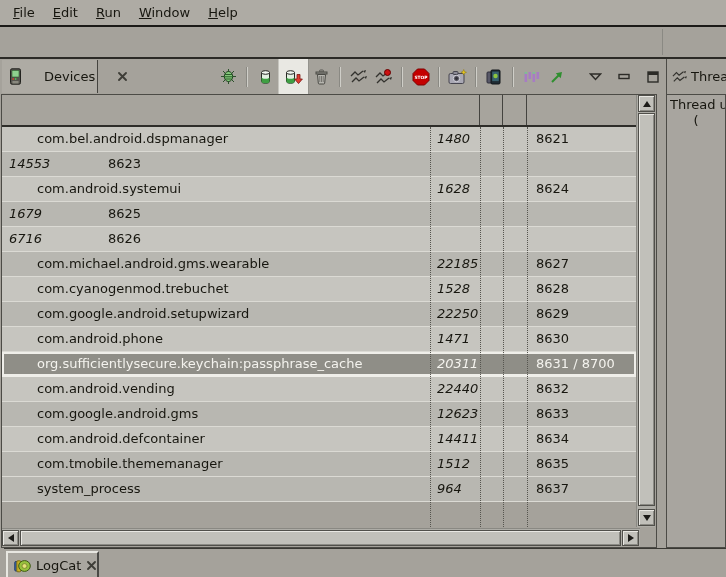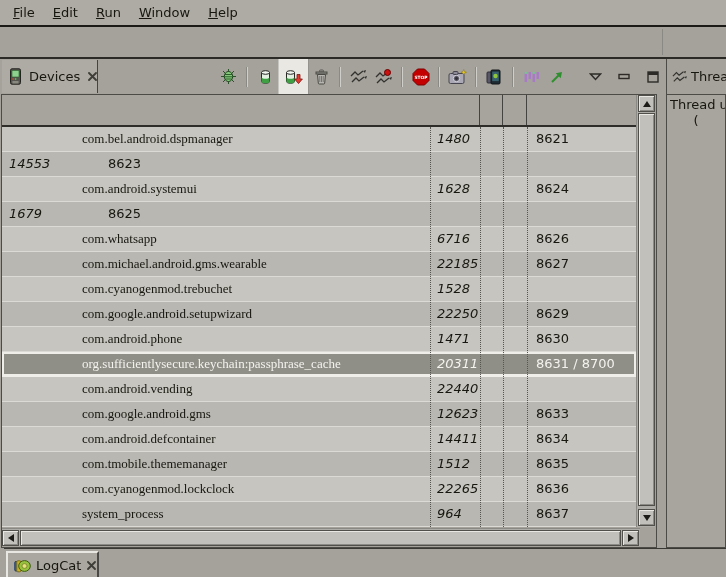--- a/index.html
+++ b/index.html
@@ -24,21 +24,21 @@
   .toolstrip {
     position:absolute; left:0; top:27px; width:726px; height:30px;
     background:#a5a29b; border-bottom:2px solid #2b2a26;
   }
   .strip-divider { position:absolute; left:662px; top:29px; width:1px; height:26px; background:#8a8983; }
   
   .dev-tabbar { position:absolute; left:0; top:59px; width:657px; height:36px; }
   .tab-devices {
     position:absolute; left:2px; top:1px; height:33px; width:96px;
     background:#aeaba4; border-right:1px solid #45443f;
-    display:flex; align-items:center; gap:7px; padding:0 7px; box-sizing:border-box;
+    display:flex; align-items:center; gap:22px; padding:0 7px; box-sizing:border-box;
   }
   .tab-label { white-space:nowrap; }
   
   .dev-toolbar {
     position:absolute; left:216px; top:0px; height:35px;
     display:flex; align-items:center;
   }
   .tbtn {
     width:25px; height:26px; display:flex; align-items:center; justify-content:center;
     flex:none;
@@ -76,21 +76,21 @@
     height:25px; box-sizing:border-box; display:flex; align-items:center;
     border-bottom:1px solid #dbdad4; line-height:24px;
   }
   .trow.odd  { background:#c6c5bf; }
   .trow.even { background:#b8b7b1; }
   .trow.selected {
     background:#8f8e87; color:#f4f3ee;
     box-shadow:inset 0 0 0 2px #efeee9; border-bottom-color:#efeee9;
   }
   .cell { white-space:nowrap; overflow:hidden; box-sizing:border-box; }
-  .cell-name { width:428px; padding-left:80px;font-family:Liberation Serif, serif; }
+  .cell-name { width:428px; padding-left:35px; }
   .cell-pid  { width:50px; padding-left:7px;font-style:italic; }
   .cell-e1   { width:23px; }
   .cell-e2   { width:24px; }
   .cell-port { flex:1; padding-left:9px; }
   .colline {
     position:absolute; top:0; height:400px; width:0;
     border-left:1px dotted #56554f; z-index:4; pointer-events:none;
   }
   
   .vscroll {
@@ -337,38 +337,38 @@
     <div class="cell cell-e2"></div>
     <div class="cell cell-port">8624</div>
   </div>
         <div class="trow even">
     <div class="cell cell-pid">1679</div>
     <div class="cell cell-e1"></div>
     <div class="cell cell-e2"></div>
     <div class="cell cell-port">8625</div>
   </div>
         <div class="trow odd">
-    <div class="cell cell-name">com.whatsapp</div>
     <div class="cell cell-pid">6716</div>
     <div class="cell cell-e1"></div>
     <div class="cell cell-e2"></div>
     <div class="cell cell-port">8626</div>
   </div>
         <div class="trow even">
     <div class="cell cell-name">com.michael.android.gms.wearable</div>
     <div class="cell cell-pid">22185</div>
     <div class="cell cell-e1"></div>
     <div class="cell cell-e2"></div>
     <div class="cell cell-port">8627</div>
   </div>
         <div class="trow odd">
     <div class="cell cell-name">com.cyanogenmod.trebuchet</div>
     <div class="cell cell-pid">1528</div>
     <div class="cell cell-e1"></div>
     <div class="cell cell-e2"></div>
+    <div class="cell cell-port">8628</div>
   </div>
         <div class="trow even">
     <div class="cell cell-name">com.google.android.setupwizard</div>
     <div class="cell cell-pid">22250</div>
     <div class="cell cell-e1"></div>
     <div class="cell cell-e2"></div>
     <div class="cell cell-port">8629</div>
   </div>
         <div class="trow odd">
     <div class="cell cell-name">com.android.phone</div>
@@ -382,20 +382,21 @@
     <div class="cell cell-pid">20311</div>
     <div class="cell cell-e1"></div>
     <div class="cell cell-e2"></div>
     <div class="cell cell-port">8631 / 8700</div>
   </div>
         <div class="trow odd">
     <div class="cell cell-name">com.android.vending</div>
     <div class="cell cell-pid">22440</div>
     <div class="cell cell-e1"></div>
     <div class="cell cell-e2"></div>
+    <div class="cell cell-port">8632</div>
   </div>
         <div class="trow even">
     <div class="cell cell-name">com.google.android.gms</div>
     <div class="cell cell-pid">12623</div>
     <div class="cell cell-e1"></div>
     <div class="cell cell-e2"></div>
     <div class="cell cell-port">8633</div>
   </div>
         <div class="trow odd">
     <div class="cell cell-name">com.android.defcontainer</div>
@@ -403,27 +404,20 @@
     <div class="cell cell-e1"></div>
     <div class="cell cell-e2"></div>
     <div class="cell cell-port">8634</div>
   </div>
         <div class="trow even">
     <div class="cell cell-name">com.tmobile.thememanager</div>
     <div class="cell cell-pid">1512</div>
     <div class="cell cell-e1"></div>
     <div class="cell cell-e2"></div>
     <div class="cell cell-port">8635</div>
-  </div>
-        <div class="trow odd">
-    <div class="cell cell-name">com.cyanogenmod.lockclock</div>
-    <div class="cell cell-pid">22265</div>
-    <div class="cell cell-e1"></div>
-    <div class="cell cell-e2"></div>
-    <div class="cell cell-port">8636</div>
   </div>
         <div class="trow even">
     <div class="cell cell-name">system_process</div>
     <div class="cell cell-pid">964</div>
     <div class="cell cell-e1"></div>
     <div class="cell cell-e2"></div>
     <div class="cell cell-port">8637</div>
   </div>
       </div>
 

